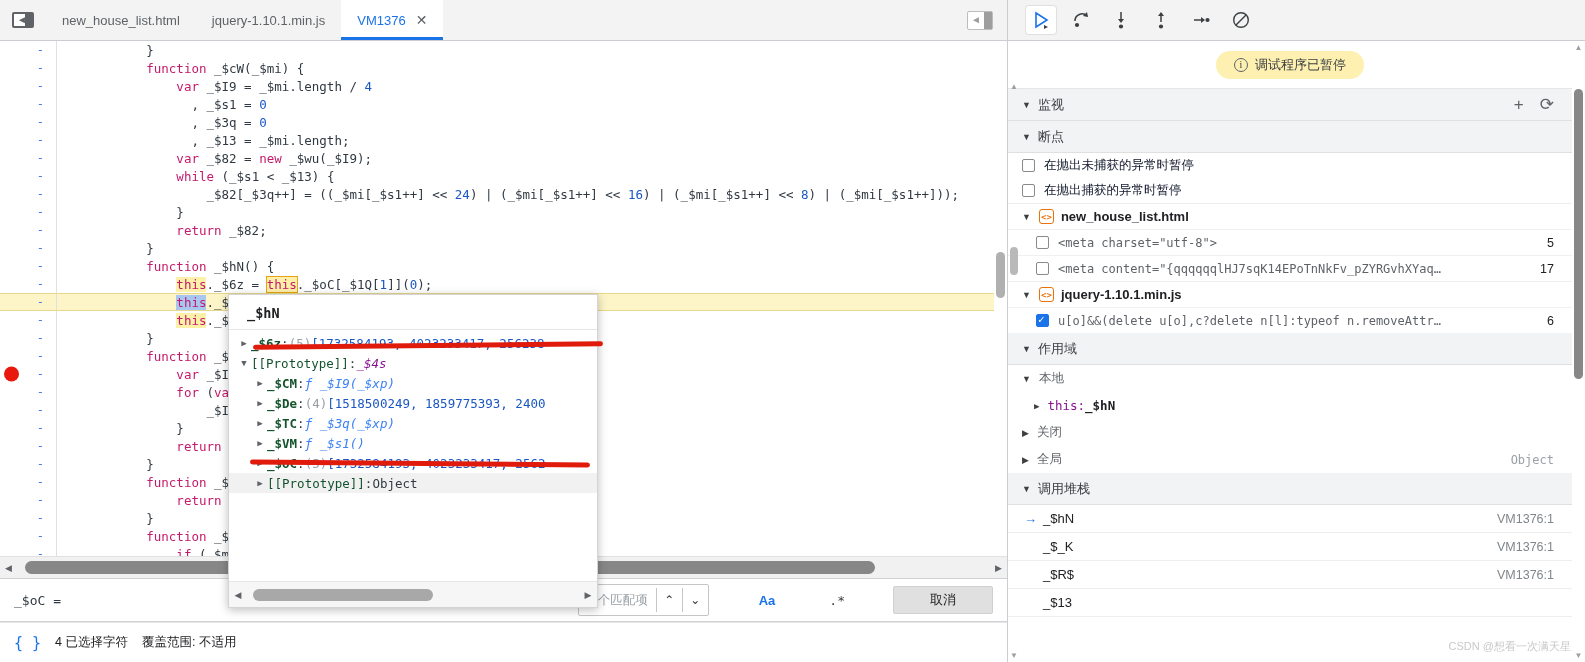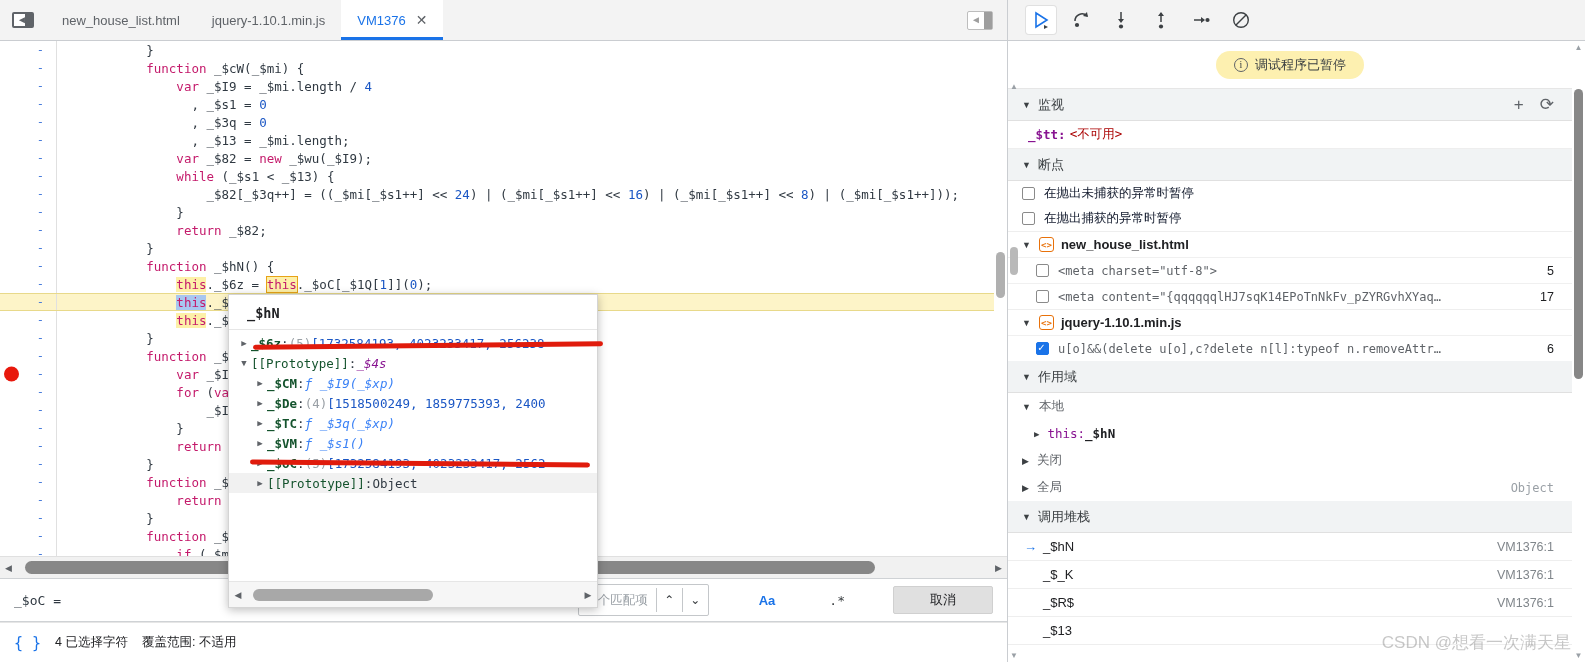--- a/index.html
+++ b/index.html
@@ -185,21 +185,21 @@
 
   #vscroll-right { position:absolute; right:0; top:0; width:13px; bottom:0; background:#fff; }
   #vscroll-right .ar { position:absolute; width:13px; text-align:center; color:#9aa0a6; font-size:8px; }
   #vscroll-right .thumb { position:absolute; right:2px; top:48px; width:9px; height:290px;
                           background:#878787; border-radius:5px; }
   #left-edge-scroll { position:absolute; left:0; top:41px; width:12px; bottom:0; }
   #left-edge-scroll .ar { position:absolute; left:0; width:12px; text-align:center; color:#9aa0a6; font-size:8px; }
   #left-edge-scroll .thumb { position:absolute; left:2px; top:165px; width:8px; height:28px;
                              background:#b9b9b9; border-radius:4px; }
 
-  .watermark { position:absolute; right:14px; bottom:8px; font-size:17px; color:rgba(130,130,130,0.45);
+  .watermark { position:absolute; right:14px; bottom:8px; font-size:11px; color:rgba(130,130,130,0.45);
                white-space:nowrap; z-index:60; pointer-events:none; }
 </style>
 </head>
 <body>
 
 <div id="app">
 
   <div id="left">
 
     <div id="tabbar">
@@ -414,26 +414,20 @@
         </div>
 
         <div class="sechdr">
           <span class="tw">▼</span>
           <span>监视</span>
           <span class="hdractions">
             <span class="hicon">+</span>
             <span class="hicon">⟳</span>
           </span>
         </div>
-        <div id="watchlist">
-            <div class="watchrow">
-              <span class="watchname">_$tt:</span>
-              <span class="watchval">&lt;不可用&gt;</span>
-            </div>
-          </div>
 
         <div class="sechdr">
           <span class="tw">▼</span>
           <span>断点</span>
         </div>
         <div id="bpoptions">
             <div class="chkrow">
               <span class="cbox"></span>
               <span>在抛出未捕获的异常时暂停</span>
             </div>

